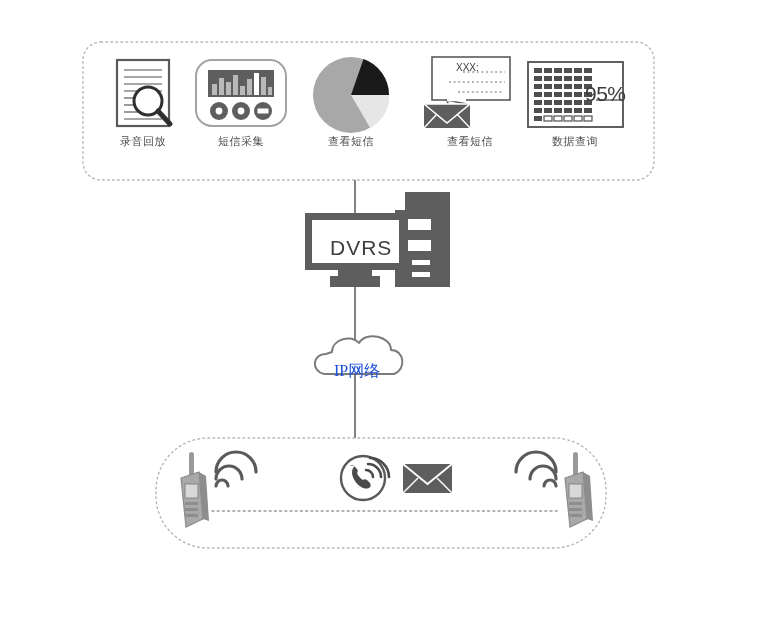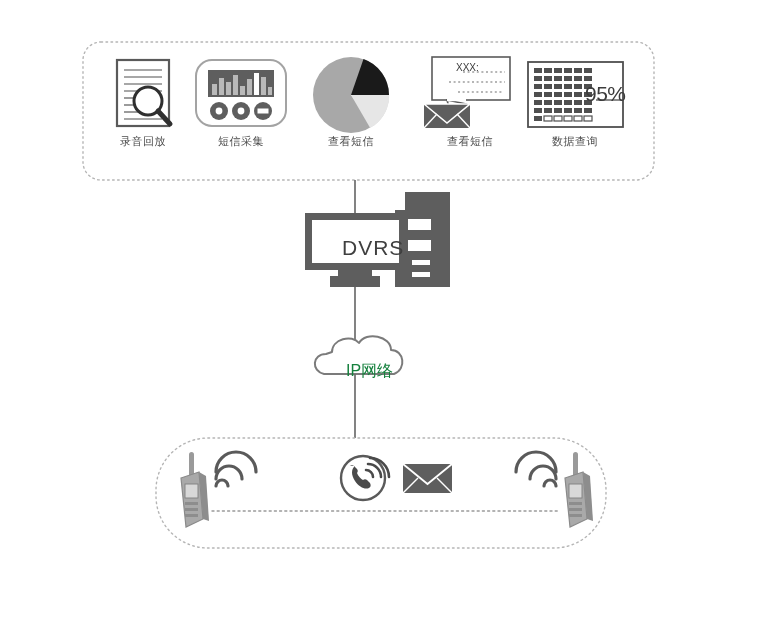--- a/index.html
+++ b/index.html
@@ -31,34 +31,34 @@
     position: absolute;
     text-align: center;
     font-size: 11px;
     color: #4d4d4d;
     letter-spacing: 0.5px;
     white-space: nowrap;
   }
   .node-text {
     position: absolute;
     white-space: nowrap;
-    margin-left: 12px;
   }
   #dvrs-text {
     left: 330px;
     top: 236px;
     font-size: 21px;
     color: #3f3f3f;
     letter-spacing: 1px;
   }
   #cloud-text {
     left: 334px;
     top: 361px;
     font-size: 16px;
-    color: #15803d;
+    color: #1d4ed8;
+    font-family: Liberation Serif, serif;
   }
   #link-text {
     left: 369px;
     top: 310px;
     font-size: 17px;
     color: #4f4f4f;
     letter-spacing: 1px;
   }
   #pct-text {
     position: absolute;

